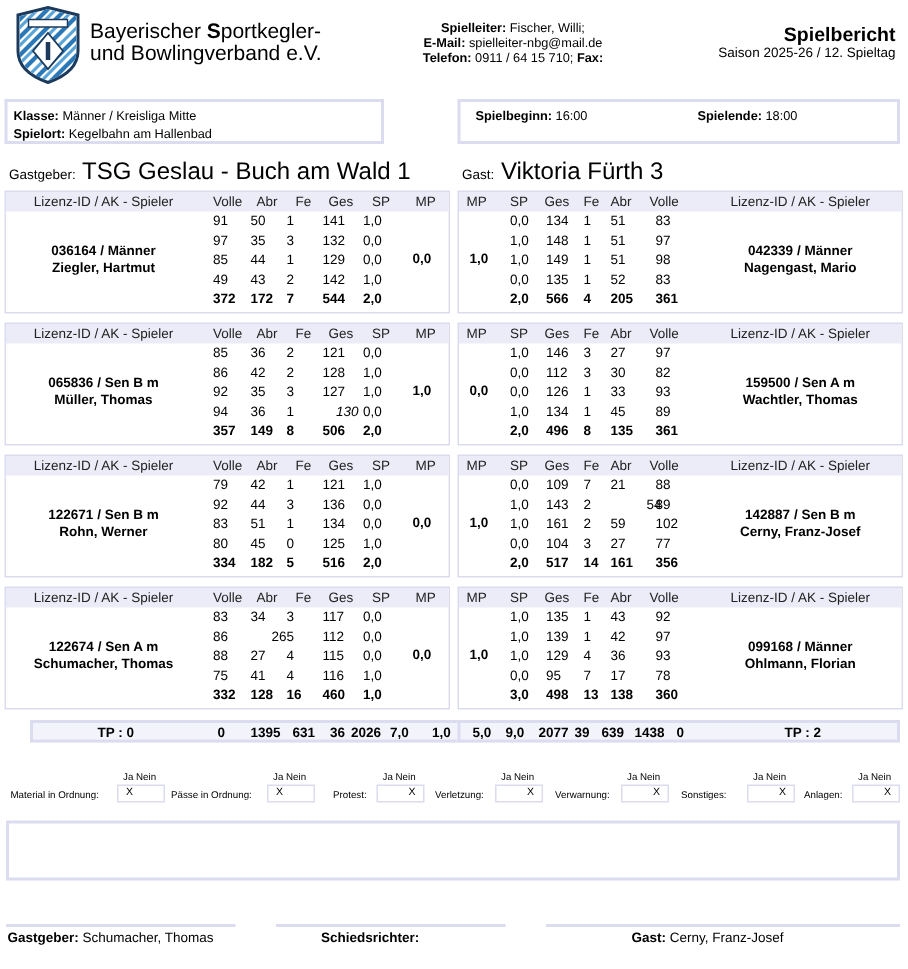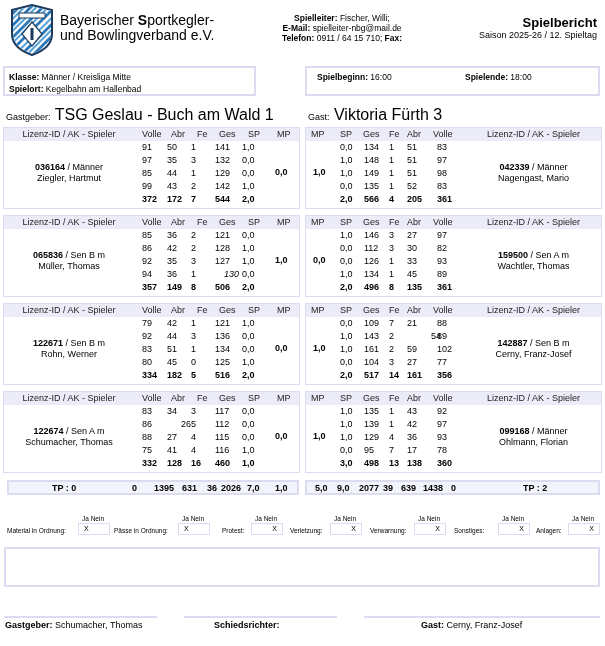--- a/index.html
+++ b/index.html
@@ -19,21 +19,21 @@
   .info-r .c1 { position: absolute; left: 5px; }
   .info-r .c2 { position: absolute; left: 153px; }
   .team { top: 106px; font-size: 16px; }
   .team small { font-size: 9px; }
   .hdr-row { display: flex; background: #ececf8; height: 13px; line-height: 13px; font-size: 9px; color: #222; align-items: center; }
   .block { position: absolute; width: 297px; height: 82px; border: 1px solid #dcdcf0; }
   .block.l { left: 3px; }
   .block.r { left: 305px; }
   .cell { text-align: center; }
   .bold { font-weight: bold; }
-  .player { position: absolute; text-align: center; font-size: 9px; line-height: 11px; }
+  .player { position: absolute; text-align: center; font-size: 9px; line-height: 11px; font-weight: bold; }
   .mp { position: absolute; font-weight: bold; font-size: 9px; }
   .totals { top: 480px; height: 15px; line-height: 12px; font-size: 9px; font-weight: bold; background: #f3f3fc; }
   .chk-label { font-size: 6.5px; position: absolute; }
   .chk-box { position: absolute; width: 32px; height: 12px; border: 1px solid #dcdcf0; font-size: 7px; line-height: 10px; }
   .jn { font-size: 6.5px; position: absolute; }
   .notes { left: 4px; top: 547px; width: 596px; height: 40px; border: 2px solid #dcdcf0; }
   .sigline { position: absolute; top: 616px; height: 2px; background: #dcdcf0; }
   .sig { position: absolute; top: 620px; font-size: 9px; }
 </style>
 </head>
@@ -109,21 +109,21 @@
       <span class="abs" style="top:26px;left:138px;width:24px;text-align:left;line-height:13px;">97</span>
       <span class="abs" style="top:26px;left:163px;width:24px;text-align:left;line-height:13px;">35</span>
       <span class="abs" style="top:26px;left:187px;width:24px;text-align:left;line-height:13px;">3</span>
       <span class="abs" style="top:26px;left:211px;width:24px;text-align:left;line-height:13px;">132</span>
       <span class="abs" style="top:26px;left:238px;width:24px;text-align:left;line-height:13px;">0,0</span>
       <span class="abs" style="top:39px;left:138px;width:24px;text-align:left;line-height:13px;">85</span>
       <span class="abs" style="top:39px;left:163px;width:24px;text-align:left;line-height:13px;">44</span>
       <span class="abs" style="top:39px;left:187px;width:24px;text-align:left;line-height:13px;">1</span>
       <span class="abs" style="top:39px;left:211px;width:24px;text-align:left;line-height:13px;">129</span>
       <span class="abs" style="top:39px;left:238px;width:24px;text-align:left;line-height:13px;">0,0</span>
-      <span class="abs" style="top:52px;left:138px;width:24px;text-align:left;line-height:13px;">99</span>
+      <span class="abs" style="top:52px;left:138px;width:24px;text-align:left;line-height:13px;">49</span>
       <span class="abs" style="top:52px;left:163px;width:24px;text-align:left;line-height:13px;">43</span>
       <span class="abs" style="top:52px;left:187px;width:24px;text-align:left;line-height:13px;">2</span>
       <span class="abs" style="top:52px;left:211px;width:24px;text-align:left;line-height:13px;">142</span>
       <span class="abs" style="top:52px;left:238px;width:24px;text-align:left;line-height:13px;">1,0</span>
       <span class="abs bold" style="top:65px;left:138px;width:24px;text-align:left;line-height:13px;">372</span>
       <span class="abs bold" style="top:65px;left:163px;width:24px;text-align:left;line-height:13px;">172</span>
       <span class="abs bold" style="top:65px;left:187px;width:24px;text-align:left;line-height:13px;">7</span>
       <span class="abs bold" style="top:65px;left:211px;width:24px;text-align:left;line-height:13px;">544</span>
       <span class="abs bold" style="top:65px;left:238px;width:24px;text-align:left;line-height:13px;">2,0</span>
       <span class="mp" style="left:271px;top:39px;">0,0</span>
@@ -410,21 +410,21 @@
       <span class="abs bold" style="top:65px;left:83px;line-height:13px;">13</span>
       <span class="abs bold" style="top:65px;left:101px;line-height:13px;">138</span>
       <span class="abs bold" style="top:65px;left:131px;line-height:13px;">360</span>
       <div class="player" style="left:160px;width:135px;top:34px;">
       <div><b>099168</b><span> / Männer</span></div>
       <div>Ohlmann, Florian</div>
       </div>
     </div>
   </div>
 
-<div class="abs box totals" style="left:7px;width:292px;">
+<div class="abs box totals" style="left:20px;width:292px;">
   <span class="abs" style="left:43px;">TP : 0</span>
   <span class="abs" style="left:123px;">0</span>
   <span class="abs" style="left:145px;">1395</span>
   <span class="abs" style="left:173px;">631</span>
   <span class="abs" style="left:198px;">36</span>
   <span class="abs" style="left:212px;">2026</span>
   <span class="abs" style="left:238px;">7,0</span>
   <span class="abs" style="left:266px;">1,0</span>
 </div>
 

